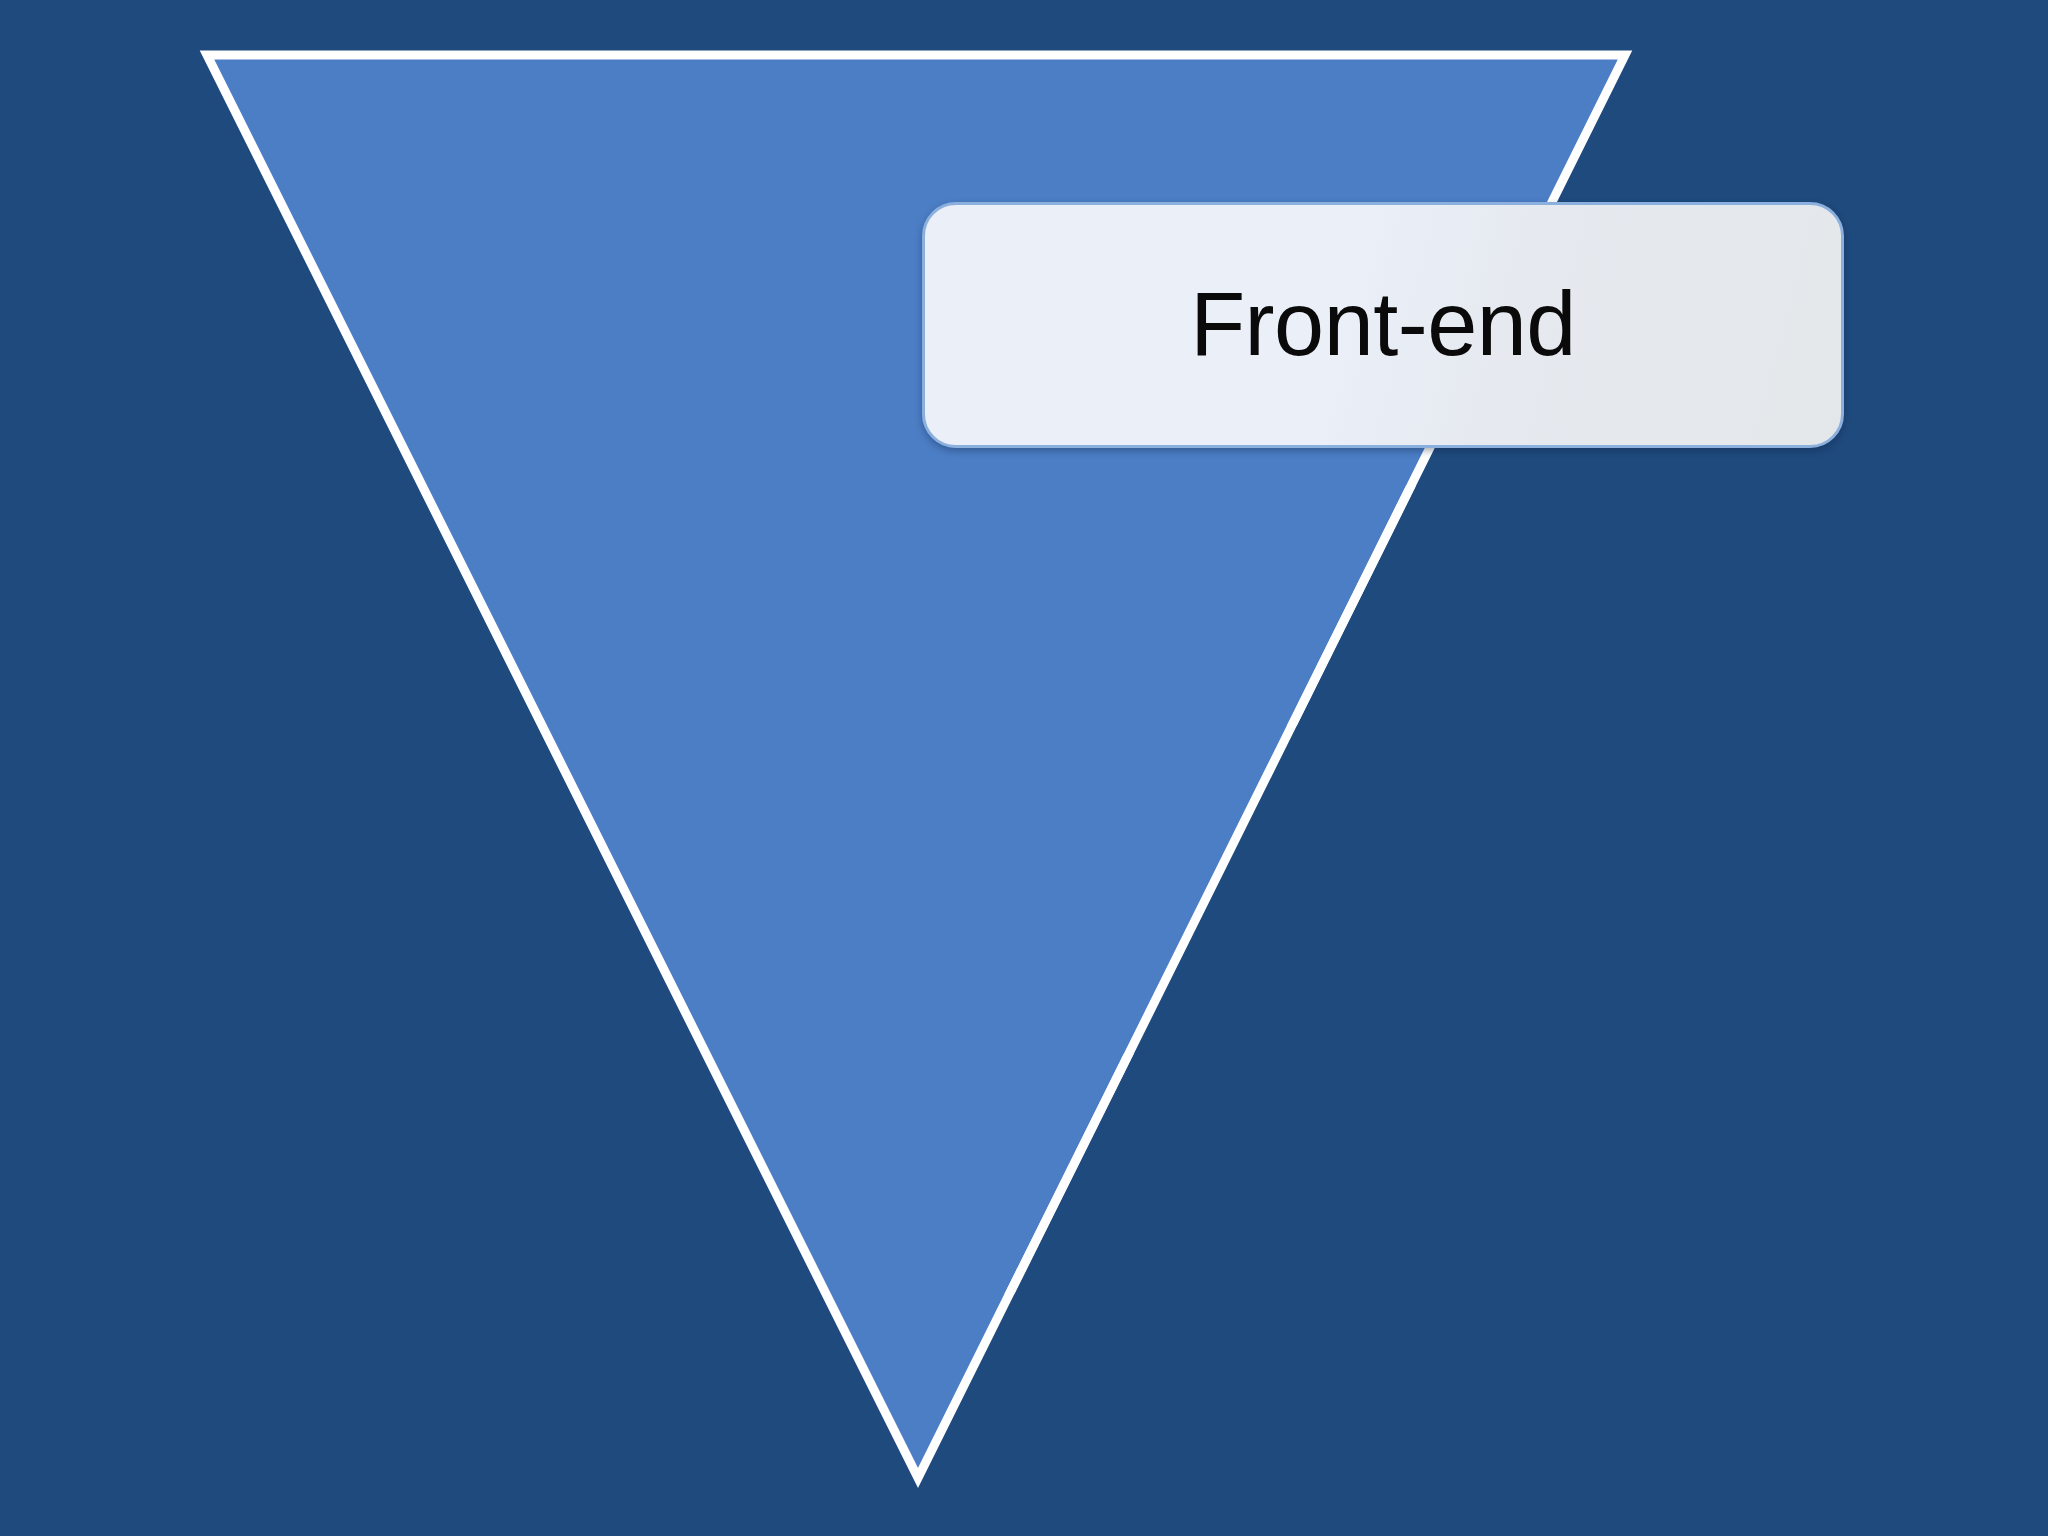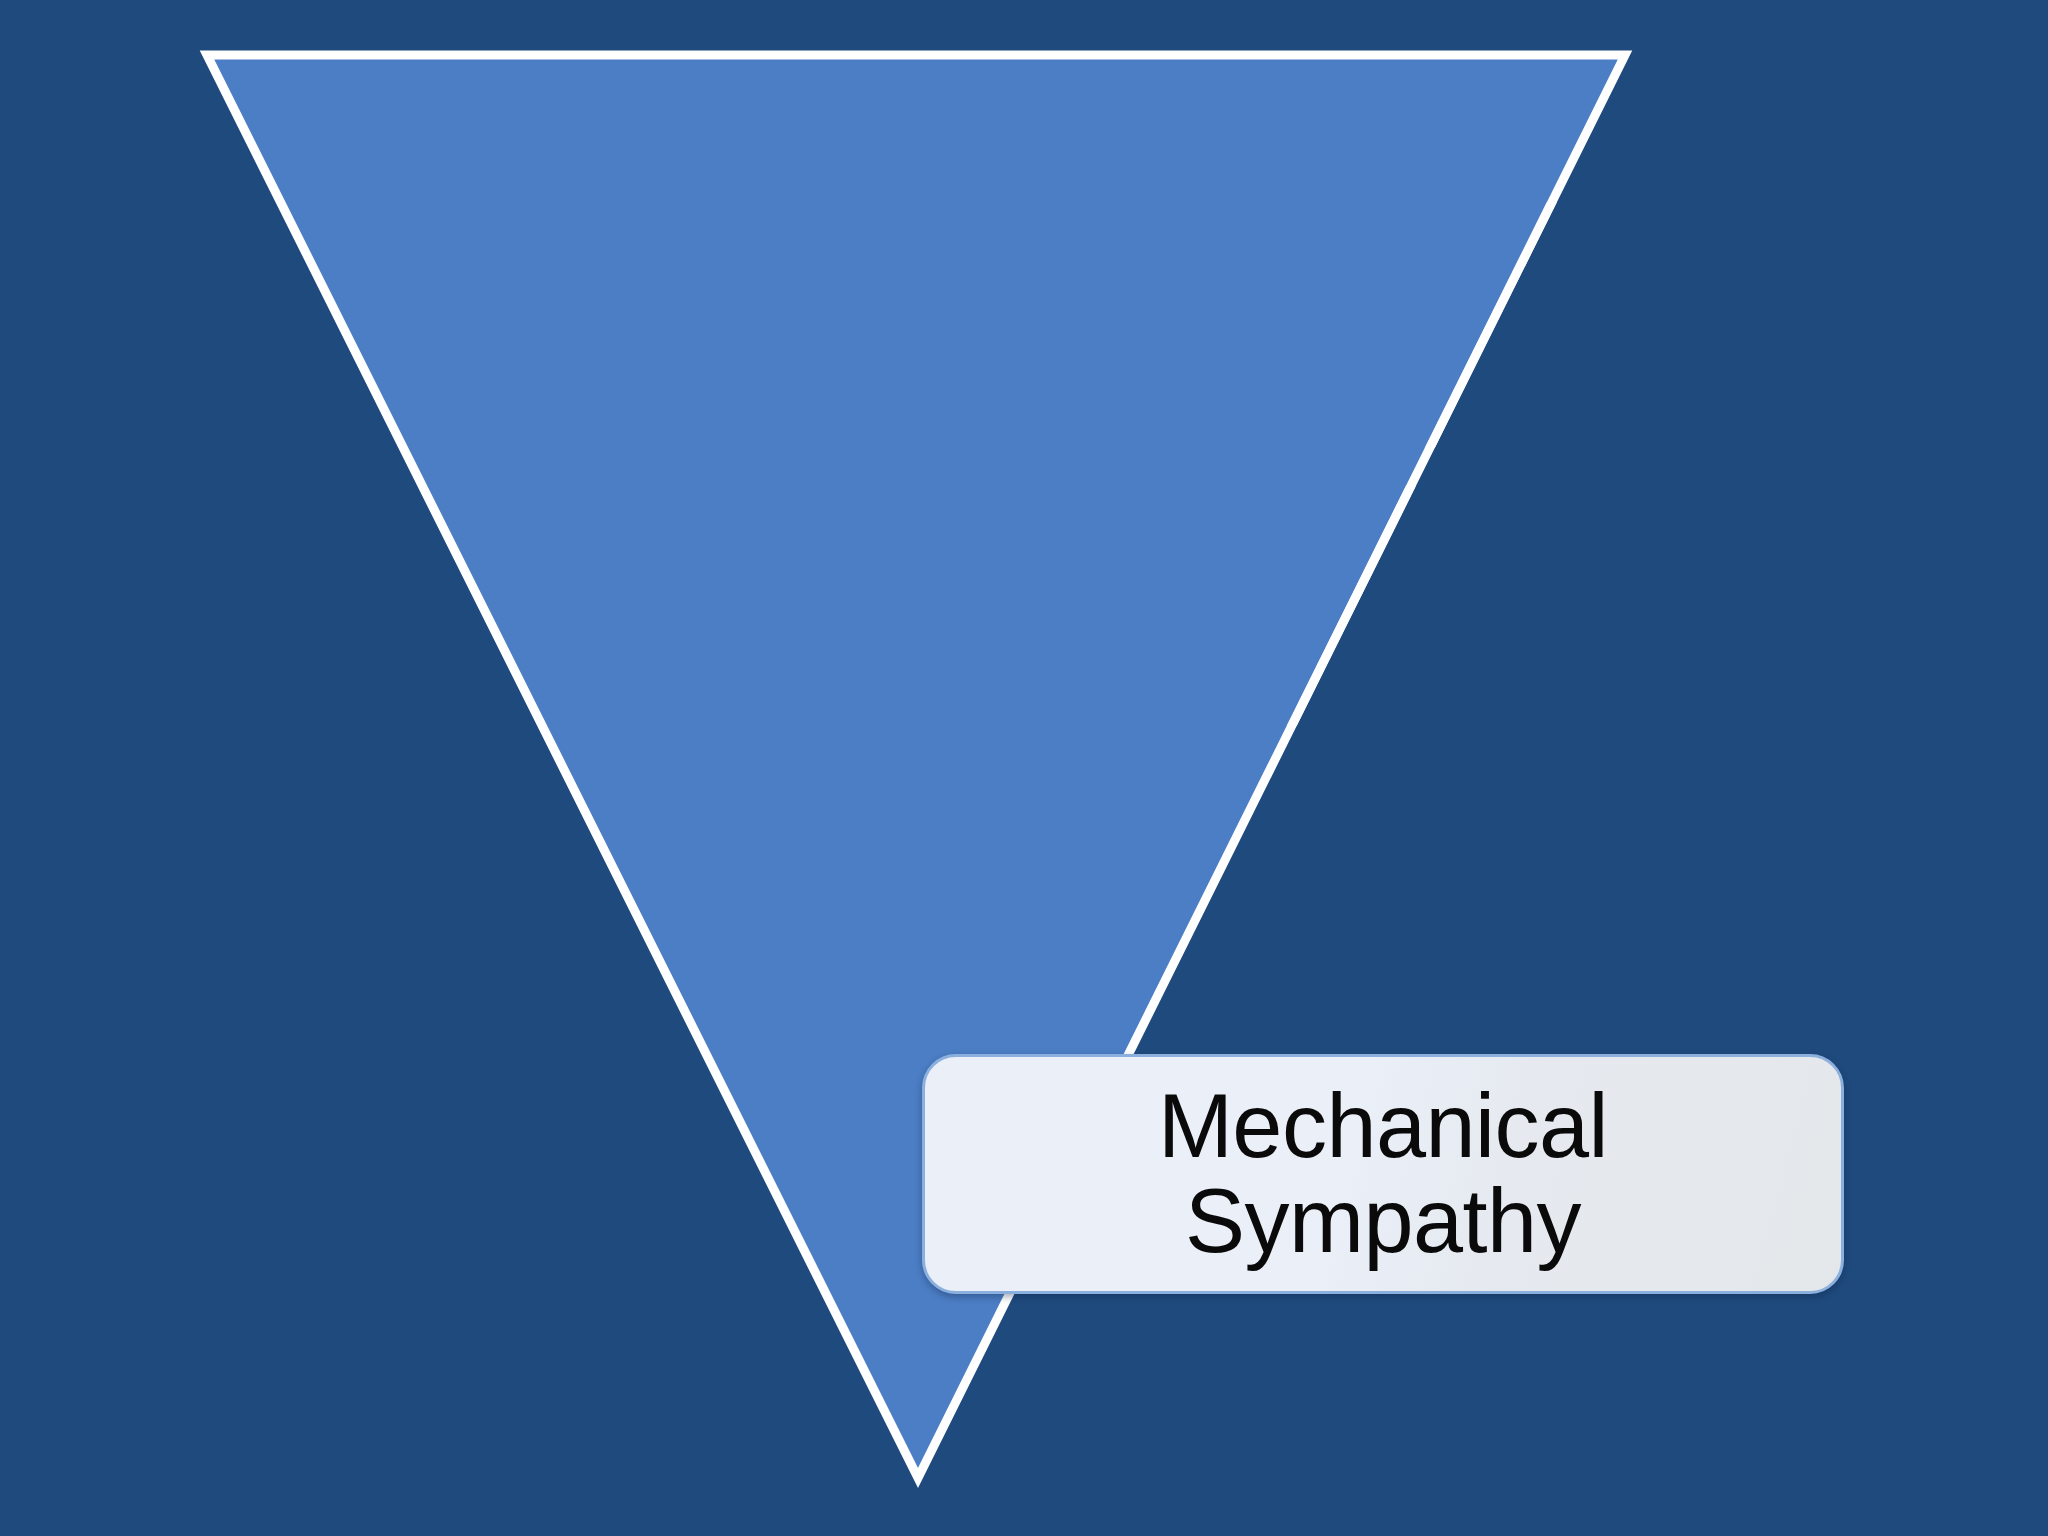--- a/index.html
+++ b/index.html
@@ -81,21 +81,20 @@
     <defs>
       <clipPath id="clip-boxes">
         <rect x="922" y="202" width="922" height="246" rx="34"></rect>
         <rect x="922" y="486" width="922" height="240" rx="34"></rect>
         <rect x="922" y="1054" width="922" height="240" rx="34"></rect>
       </clipPath>
     </defs>
     <line x1="1625" y1="55" x2="918" y2="1478" stroke="#ffffff" stroke-width="9" opacity="0.9" clip-path="url(#clip-boxes)"></line>
   </svg>
 
+  <div class="box box-plain" id="box-frontend">
+    <span class="box-label">Front-end</span>
+  </div>
 
 
 
-  <div class="box box-plain" id="box-mech">
-    <span class="box-label">Mechanical
-Sympathy</span>
-  </div>
 
 </div>
 
 </body></html>

